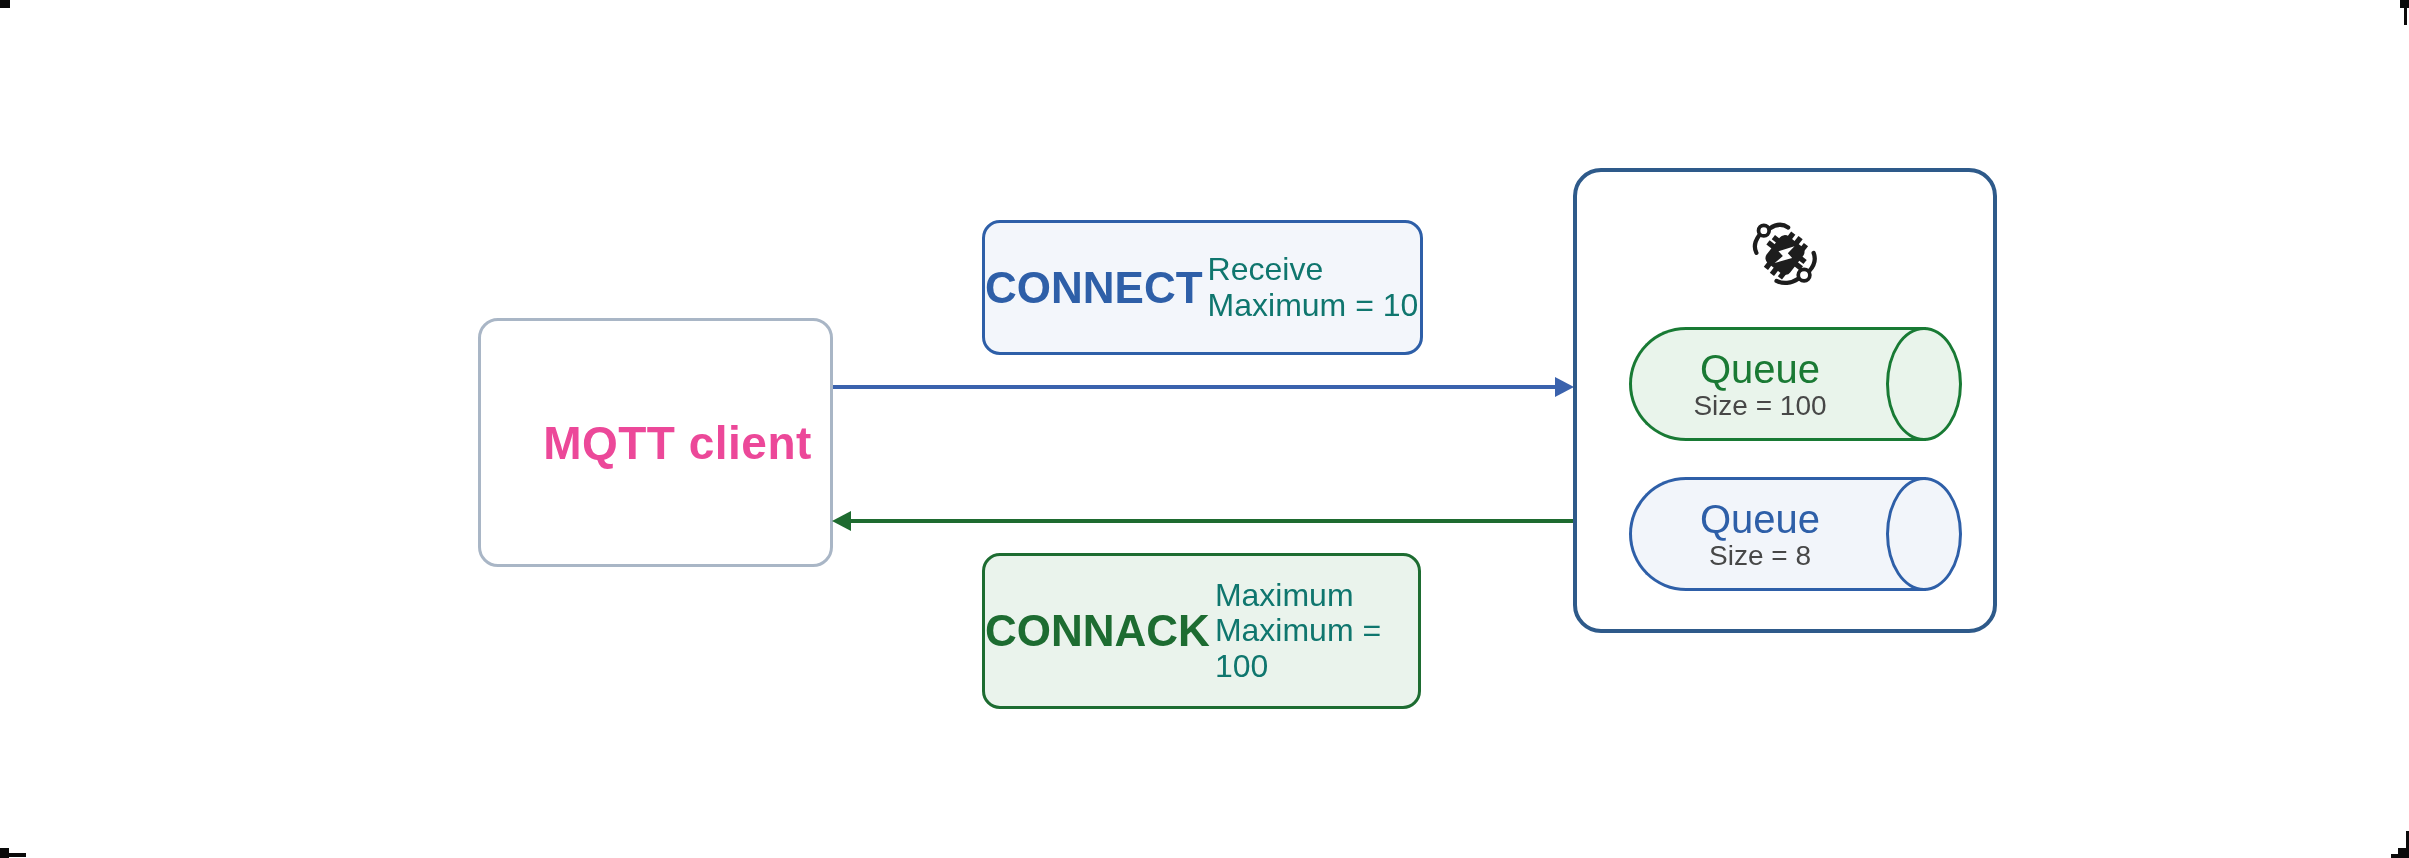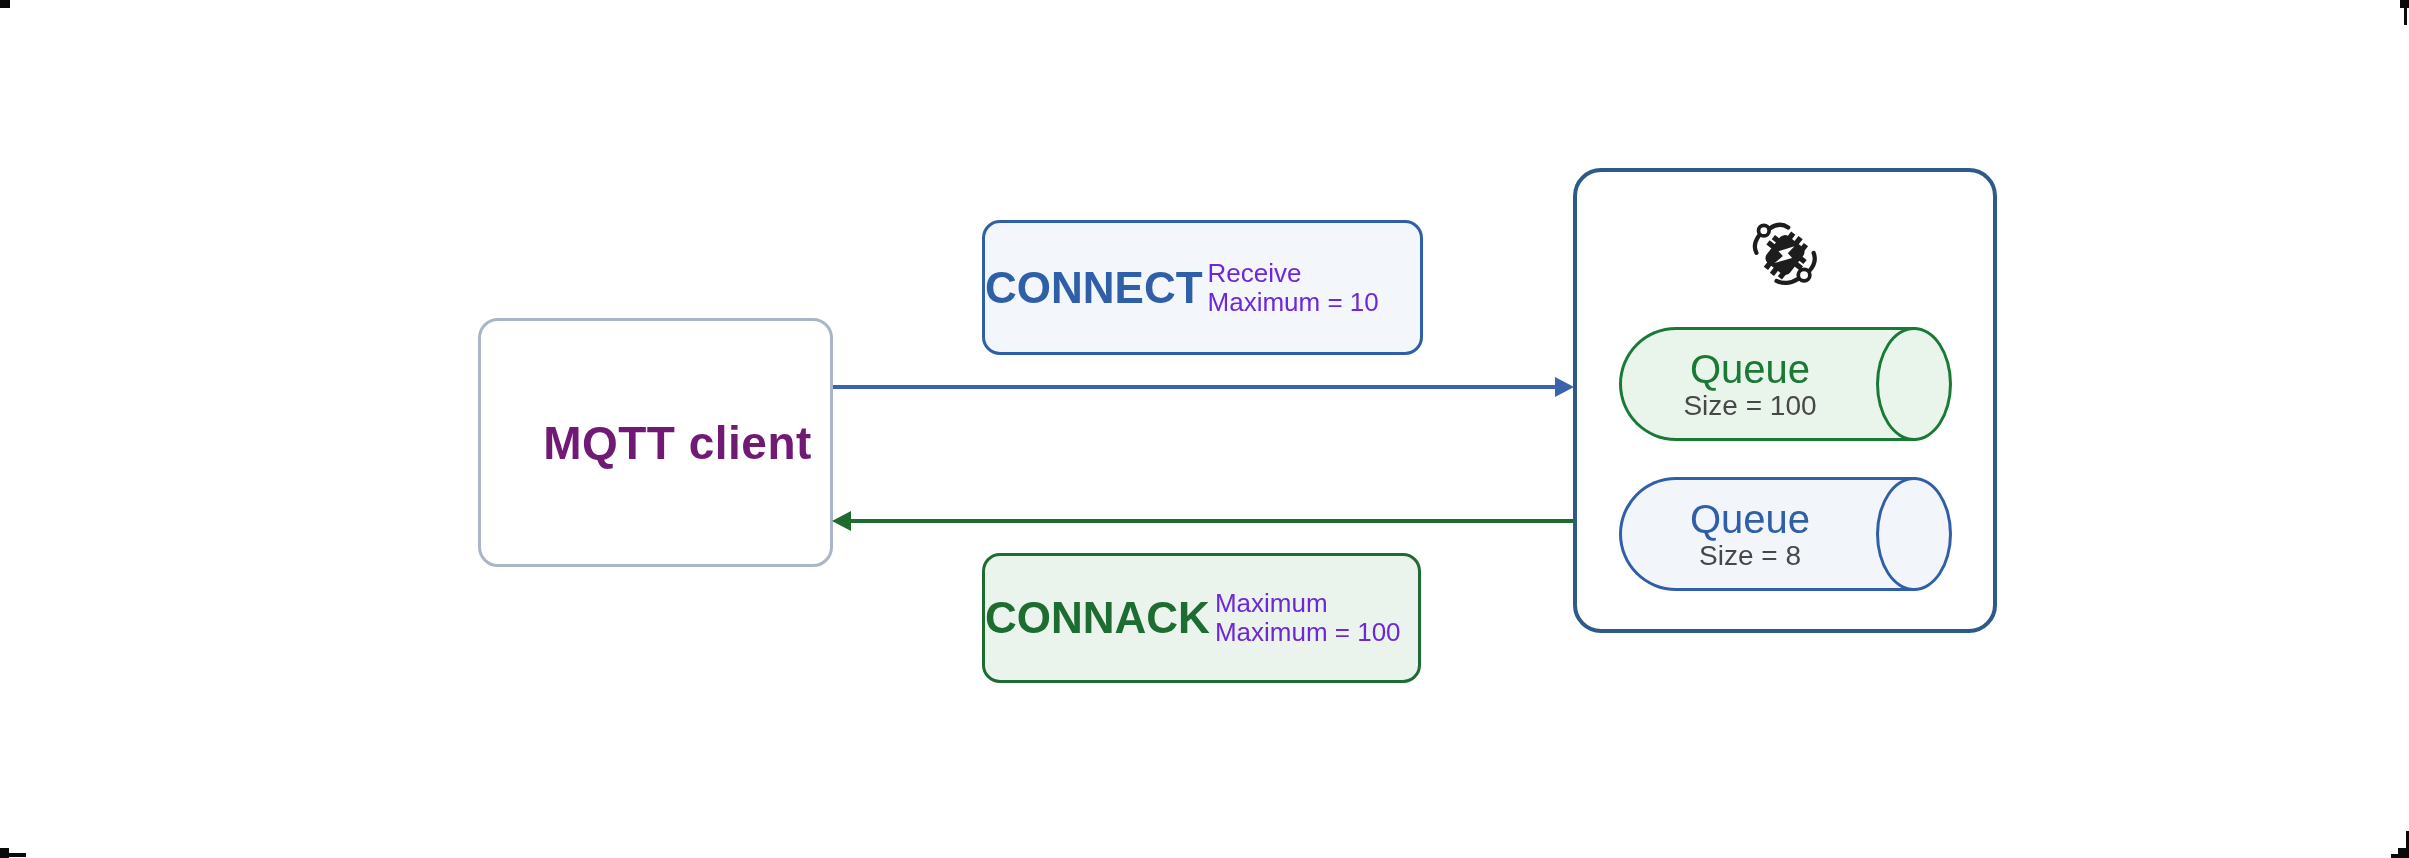--- a/index.html
+++ b/index.html
@@ -16,34 +16,34 @@
   
   .mark { position: absolute; background: #0a0a0a; }
 
   
   .client-box {
     position: absolute; left: 478px; top: 318px; width: 355px; height: 249px;
     background: #ffffff; border: 3px solid #a9b6c6; border-radius: 20px;
     display: flex; align-items: center; justify-content: center;
   }
   .client-box .client-label {
-    font-size: 46px; font-weight: 700; color: #701a75; letter-spacing: 0.5px; margin-left: 44px;
+    font-size: 46px; font-weight: 700; color: #ec4899; letter-spacing: 0.5px; margin-left: 44px;
   }
 
   
   .msg-box {
     position: absolute; width: 441px; height: 135px; border-radius: 18px;
     display: flex; align-items: center; justify-content: center;
     gap: 5px;
   }
   .msg-box .msg-title { font-size: 44px; font-weight: 700; line-height: 1; }
-  .msg-box .msg-subtitle { font-size: 26px; color: #6d28d9; line-height: 1.1; }
+  .msg-box .msg-subtitle { font-size: 32px; color: #0f766e; line-height: 1.1; }
   .connect-box { left: 982px; top: 220px; background: #f3f6fb; border: 3px solid #2e5fa8; }
   .connect-box .msg-title { color: #2e5fa8; }
-  .connack-box { left: 982px; top: 553px; width: 439px; height: 130px; background: #eaf3ec; border: 3px solid #1d6c31; }
+  .connack-box { left: 982px; top: 553px; width: 439px; height: 156px; background: #eaf3ec; border: 3px solid #1d6c31; }
   .connack-box .msg-title { color: #1d6c31; }
 
   
   .arrow-line { position: absolute; height: 4px; }
   .arrow-head { position: absolute; width: 0; height: 0; }
   .connect-line { left: 833px; top: 385px; width: 726px; background: #3a62ad; }
   .connect-head {
     left: 1555px; top: 377px;
     border-top: 10px solid transparent; border-bottom: 10px solid transparent;
     border-left: 19px solid #3a62ad;
@@ -60,21 +60,21 @@
     position: absolute; left: 1573px; top: 168px; width: 424px; height: 465px;
     background: #ffffff; border: 4px solid #2e5a8a; border-radius: 28px;
   }
   .broker-header {
     position: absolute; left: 0; top: 38px; width: 100%; height: 90px;
     display: flex; align-items: center; justify-content: center; gap: 20px;
   }
   .broker-title { font-size: 52px; font-weight: 700; color: #262626; letter-spacing: 1px; }
 
   
-  .queue { position: absolute; left: 42px; width: 333px; height: 114px; }
+  .queue { position: absolute; left: 52px; width: 333px; height: 114px; }
   .queue-green { top: 155px; }
   .queue-blue  { top: 305px; }
   .queue .queue-body {
     position: absolute; left: 0; top: 0; width: 297px; height: 114px;
     border-style: solid; border-width: 3px; border-right: none;
     border-radius: 57px 0 0 57px;
   }
   .queue .queue-cap {
     position: absolute; left: 257px; top: 0; width: 76px; height: 114px;
     border-style: solid; border-width: 3px; border-radius: 50%;

